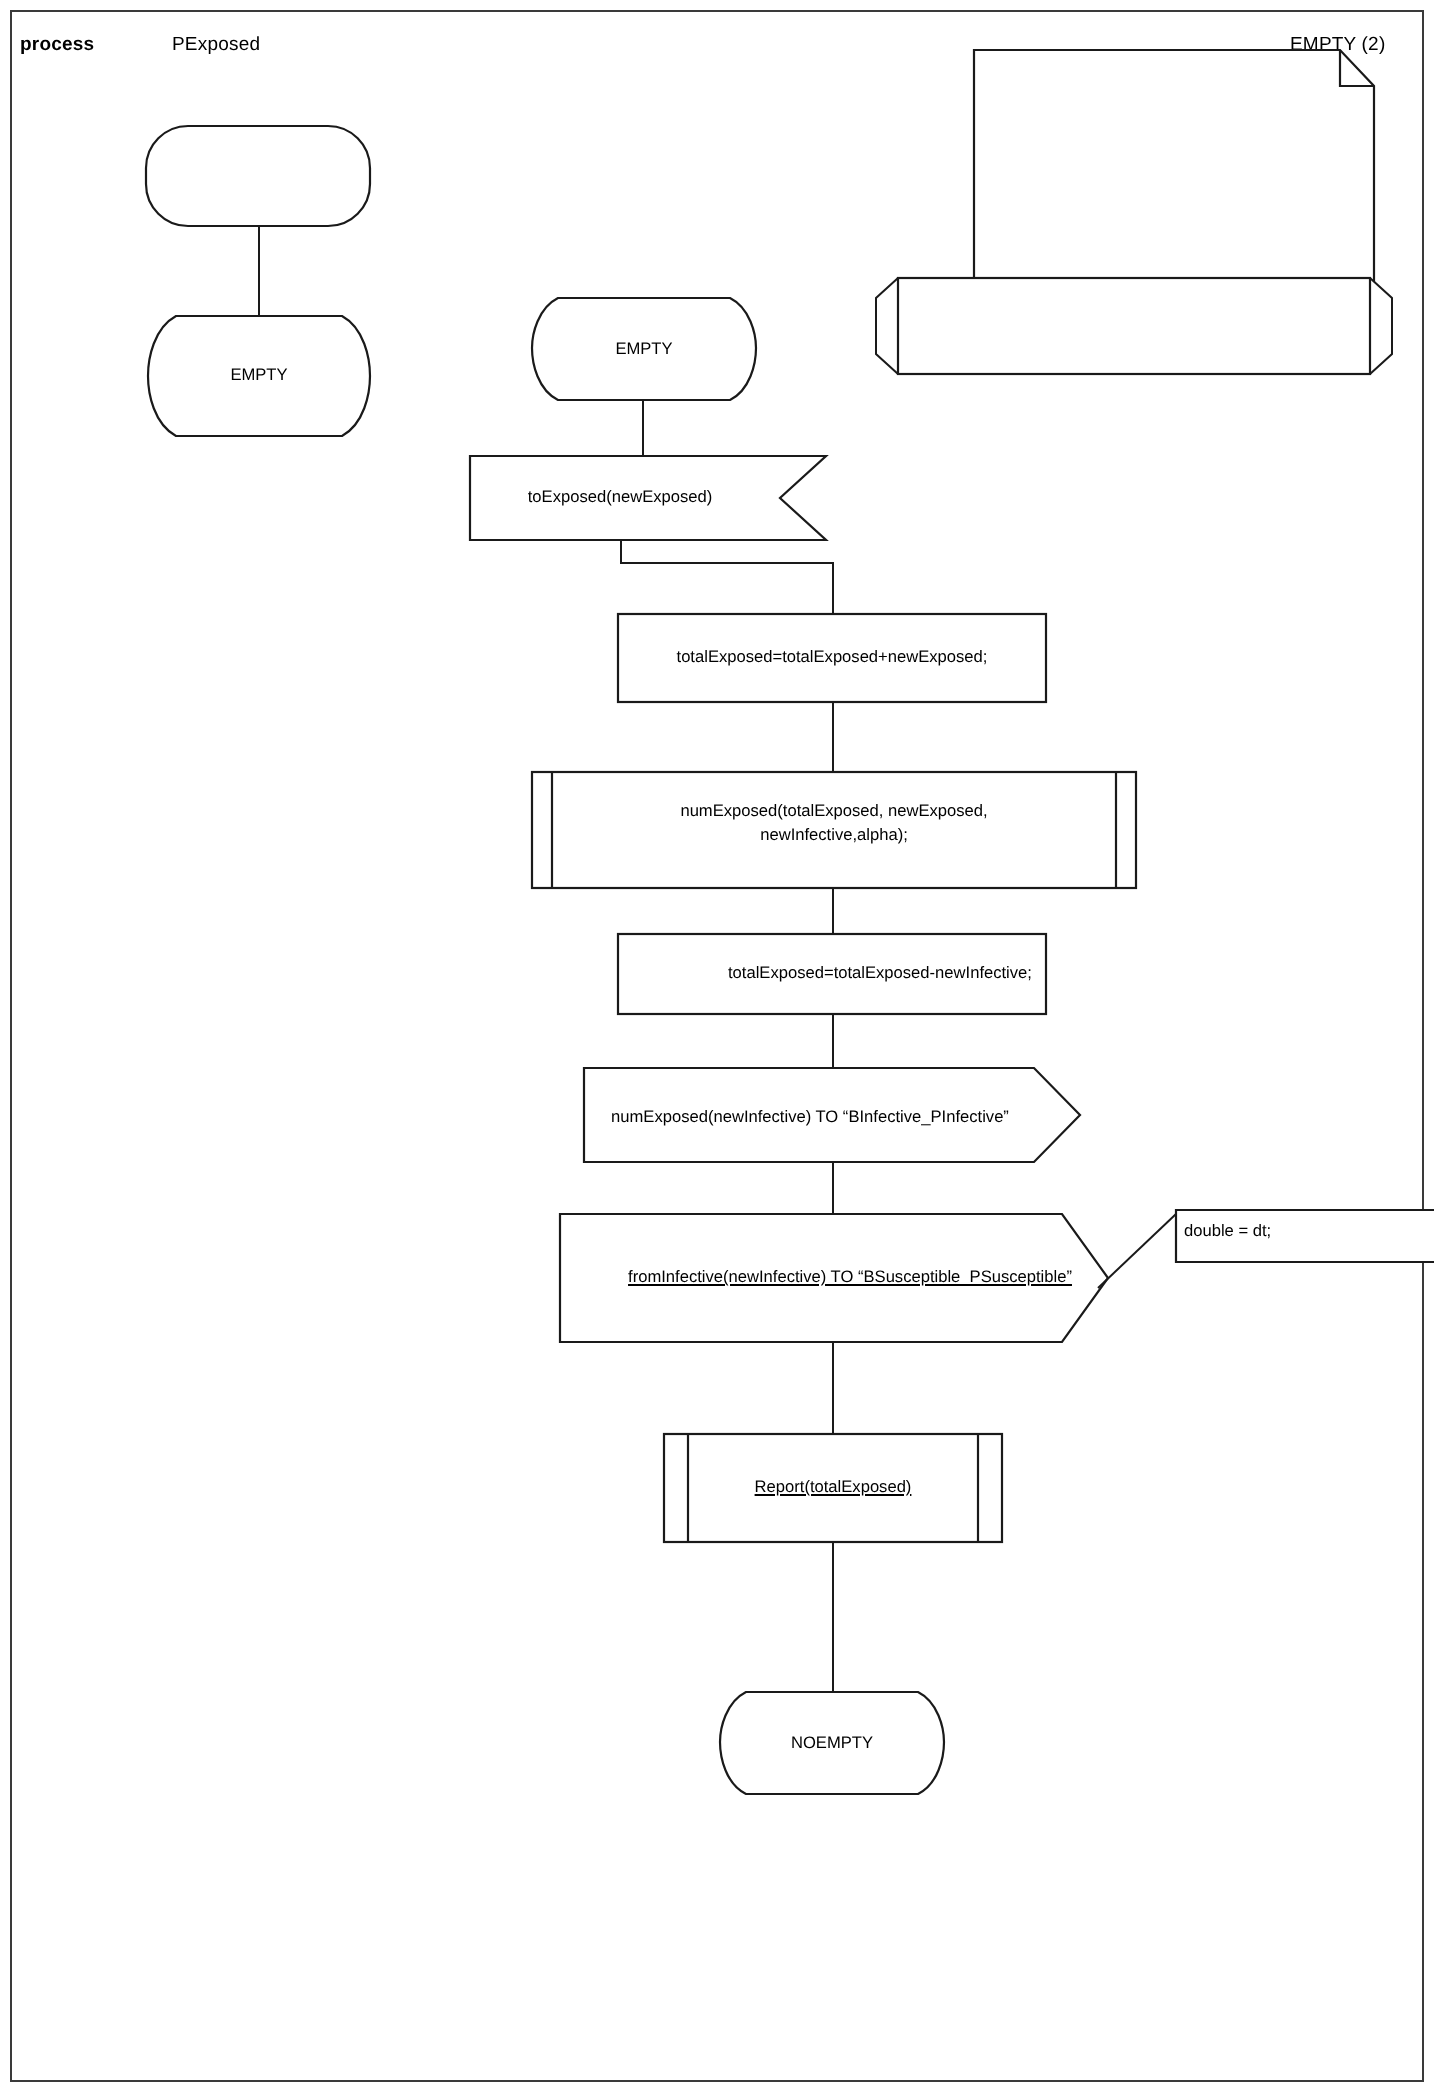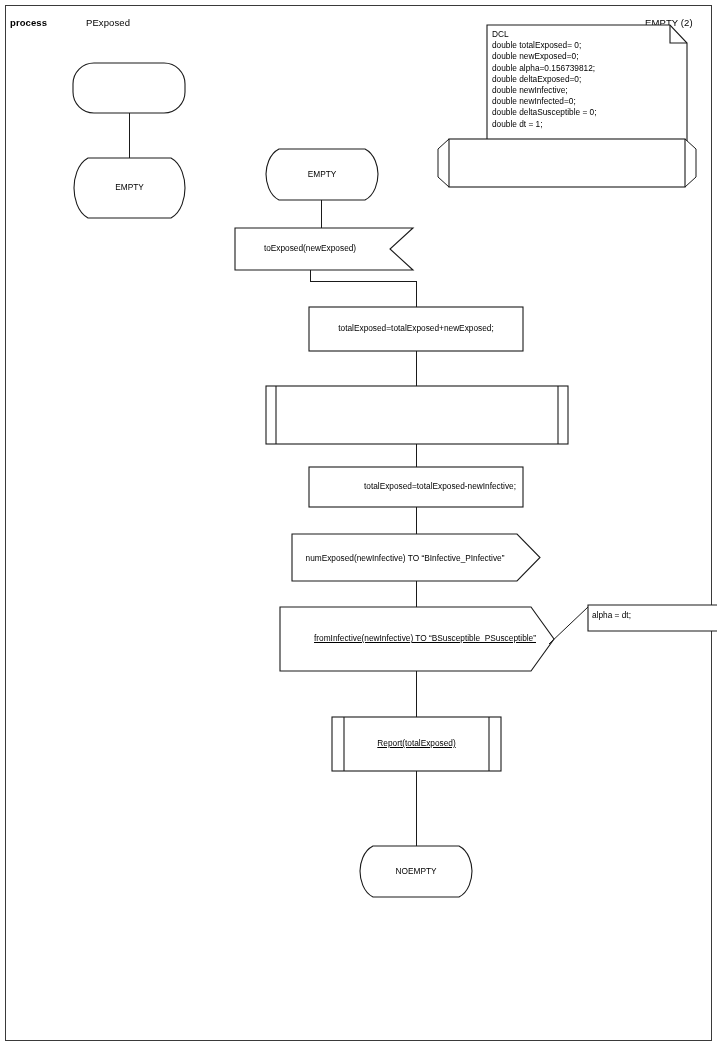--- a/index.html
+++ b/index.html
@@ -99,29 +99,20 @@
   <div class="hdr bold" style="left:10px; top:17px;">process</div>
   <div class="hdr" style="left:86px; top:17px;">PExposed</div>
   <div class="hdr" style="left:645px; top:17px;">EMPTY (2)</div>
 
   <div class="node" style="left:486px; top:24px;">
     <svg width="202" height="118" viewBox="0 0 202 118">
       <path d="M1,1 L184,1 L201,19 L201,117 L1,117 Z" fill="#ffffff" stroke="#1a1a1a" stroke-width="1.1"></path>
       <path d="M184,1 L184,19 L201,19" fill="none" stroke="#1a1a1a" stroke-width="1.1"></path>
     </svg>
   </div>
-  <div id="dcl-text">DCL
-double totalExposed= 0;
-double newExposed=0;
-double alpha=0.156739812;
-double deltaExposed=0;
-double newInfective;
-double newInfected=0;
-double deltaSusceptible = 0;
-double dt = 1;</div>
 
   <div class="node" style="left:437px; top:138px;">
     <svg width="260" height="50" viewBox="0 0 260 50">
 
       <path d="M12,1 L1,11 L1,39 L12,49" fill="#ffffff" stroke="#1a1a1a" stroke-width="1"></path>
 
       <path d="M248,1 L259,11 L259,39 L248,49" fill="#ffffff" stroke="#1a1a1a" stroke-width="1"></path>
 
       <rect x="12" y="1" width="236" height="48" fill="#ffffff" stroke="#1a1a1a" stroke-width="1.1"></rect>
     </svg>
@@ -168,20 +159,22 @@
   <div class="lbl" style="left:308px; top:323px; width:216px;">totalExposed=totalExposed+newExposed;</div>
   <div class="conn v" style="left:416px; top:351px; height:35px;"></div>
 
   <div class="node" style="left:265px; top:385px;">
     <svg width="304" height="60" viewBox="0 0 304 60">
       <rect x="1" y="1" width="302" height="58" fill="#ffffff" stroke="#1a1a1a" stroke-width="1.1"></rect>
       <line x1="11" y1="1" x2="11" y2="59" stroke="#1a1a1a" stroke-width="1.1"></line>
       <line x1="293" y1="1" x2="293" y2="59" stroke="#1a1a1a" stroke-width="1.1"></line>
     </svg>
   </div>
+  <div class="lbl l2" style="left:265px; top:400px; width:304px;">numExposed(totalExposed, newExposed,
+newInfective,alpha);</div>
   <div class="conn v" style="left:416px; top:444px; height:23px;"></div>
 
   <div class="node" style="left:308px; top:466px;">
     <svg width="216" height="42" viewBox="0 0 216 42">
       <rect x="1" y="1" width="214" height="40" fill="#ffffff" stroke="#1a1a1a" stroke-width="1.1"></rect>
     </svg>
   </div>
   <div class="lbl" style="left:308px; top:481px; width:216px;margin-left:24px;">totalExposed=totalExposed-newInfective;</div>
   <div class="conn v" style="left:416px; top:507px; height:27px;"></div>
 
@@ -203,21 +196,21 @@
   <div class="node" style="left:548px; top:603px;">
     <svg width="50" height="42" viewBox="0 0 50 42">
       <line x1="1" y1="41" x2="40" y2="4" stroke="#1a1a1a" stroke-width="1"></line>
     </svg>
   </div>
   <div class="node" style="left:586px; top:604px;">
     <svg width="132" height="28" viewBox="0 0 132 28">
       <path d="M131,1 L2,1 L2,27 L131,27" fill="#ffffff" stroke="#1a1a1a" stroke-width="1.1"></path>
     </svg>
   </div>
-  <div id="delay-lbl">alpha = dt;</div>
+  <div id="delay-lbl">double = dt;</div>
 
   <div class="conn v" style="left:416px; top:671px; height:47px;"></div>
 
   <div class="node" style="left:331px; top:716px;">
     <svg width="171" height="56" viewBox="0 0 171 56">
       <rect x="1" y="1" width="169" height="54" fill="#ffffff" stroke="#1a1a1a" stroke-width="1.1"></rect>
       <line x1="13" y1="1" x2="13" y2="55" stroke="#1a1a1a" stroke-width="1.1"></line>
       <line x1="158" y1="1" x2="158" y2="55" stroke="#1a1a1a" stroke-width="1.1"></line>
     </svg>
   </div>

